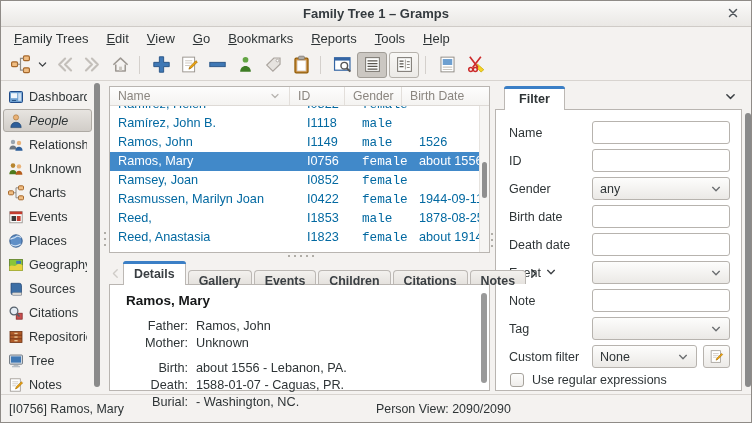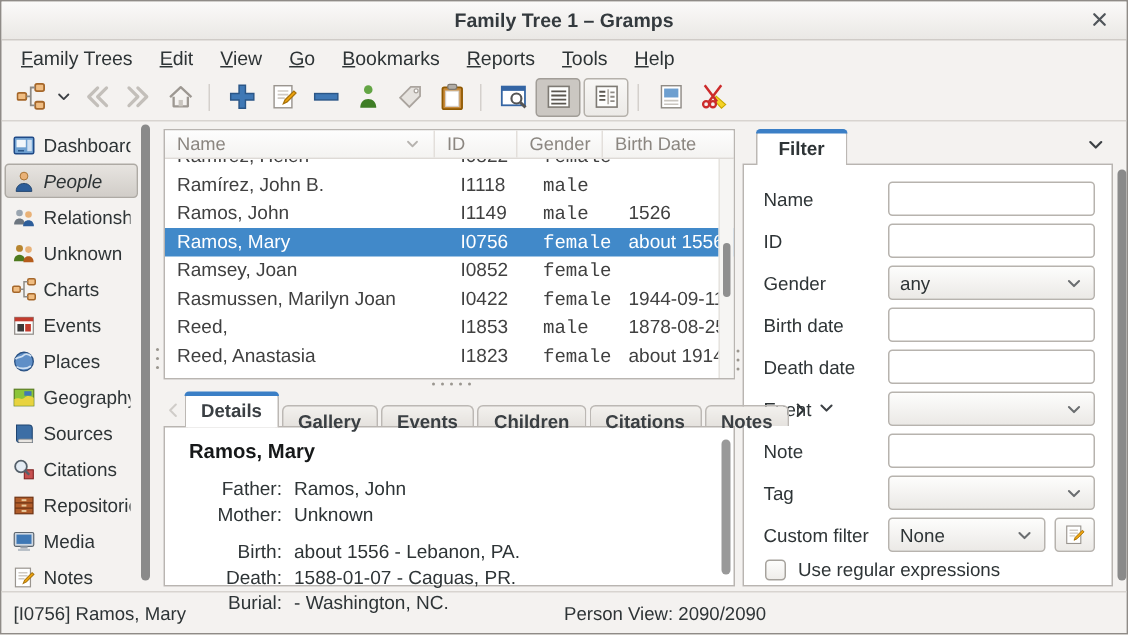--- a/index.html
+++ b/index.html
@@ -64,21 +64,21 @@
   [data-col="name"]{flex:1;min-width:0;}
   [data-col="id"]{width:55px;flex:none;}
   [data-col="gender"]{width:57px;flex:none;}
   [data-col="birth"]{width:78px;flex:none;}
   .sorticon{margin-left:auto;width:12px;height:12px;opacity:.6;flex:none;}
   .sorticon:not([data-icon]){display:none;}
   .pt-rows{flex:1;overflow:hidden;position:relative;}
   .prow{display:flex;height:19px;flex:none;}
   .prow.clipped{height:8px;overflow:hidden;}
   .prow.clipped .cell{margin-top:-11px;}
-  .cell{padding:0 8px;line-height:19px;font-size:12.7px;color:#404040;white-space:nowrap;overflow:hidden;}
+  .cell{padding:0 8px;line-height:19px;font-size:12.7px;color:#0369a1;white-space:nowrap;overflow:hidden;}
   .cell-name{flex:1;min-width:0;}
   .cell-id{width:55px;flex:none;}
   .cell-gender{width:57px;flex:none;font-family:Liberation Mono, monospace;}
   .cell-birth{width:78px;flex:none;}
   .prow.selected{background:var(--selection,#4189c9);}
   .prow.selected .cell{color:#fff;}
   .pt-scroll{position:absolute;right:0;top:19px;bottom:0;width:10px;background:#f6f5f3;border-left:1px solid #e6e3df;}
   .pt-scroll .thumb{position:absolute;left:2px;right:2px;top:56px;height:36px;background:#8f8f8f;border-radius:3px;}
 
   .hsplit{height:6px;position:relative;flex:none;}
@@ -464,21 +464,21 @@
 
           <div class="side-item">
             <span class="icon side-icon" data-icon="media-icon">
               <svg viewBox="0 0 16 16">
                 <rect x="1.5" y="2" width="13" height="9.2" rx="1" fill="#cfd8e2" stroke="#5d666f" stroke-width=".8"></rect>
                 <rect x="3" y="3.4" width="10" height="6.2" fill="#3f78b5"></rect>
                 <rect x="5.6" y="11.2" width="4.8" height="1.5" fill="#9aa2ab"></rect>
                 <rect x="4" y="12.9" width="8" height="1.4" fill="#b7bec6"></rect>
               </svg>
             </span>
-            <span class="side-label">Media</span>
+            <span class="side-label">Tree</span>
           </div>
 
           <div class="side-item">
             <span class="icon side-icon" data-icon="notes-icon">
               <svg viewBox="0 0 16 16">
                 <rect x="2.3" y="1.8" width="10" height="12.4" fill="#fff" stroke="#9a958f" stroke-width=".8"></rect>
                 <path d="M4.3 4.8h6M4.3 6.8h6M4.3 8.8h4" stroke="#cfcac4" stroke-width=".9"></path>
                 <path d="M14.6 5.9 9.6 10.9l-2.1 1 .9-2.1 5-5z" fill="#f2a60d" stroke="#a8730a" stroke-width=".7"></path>
               </svg>
             </span>

